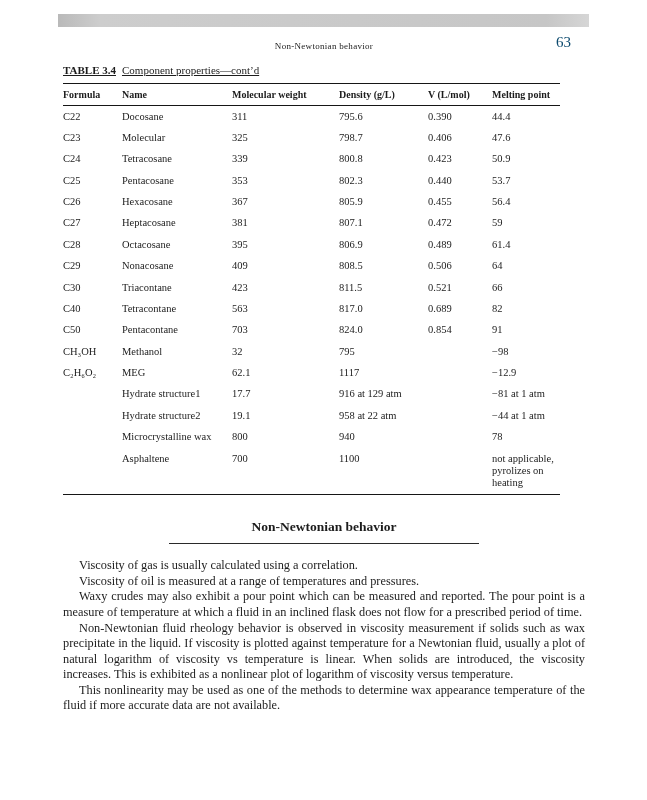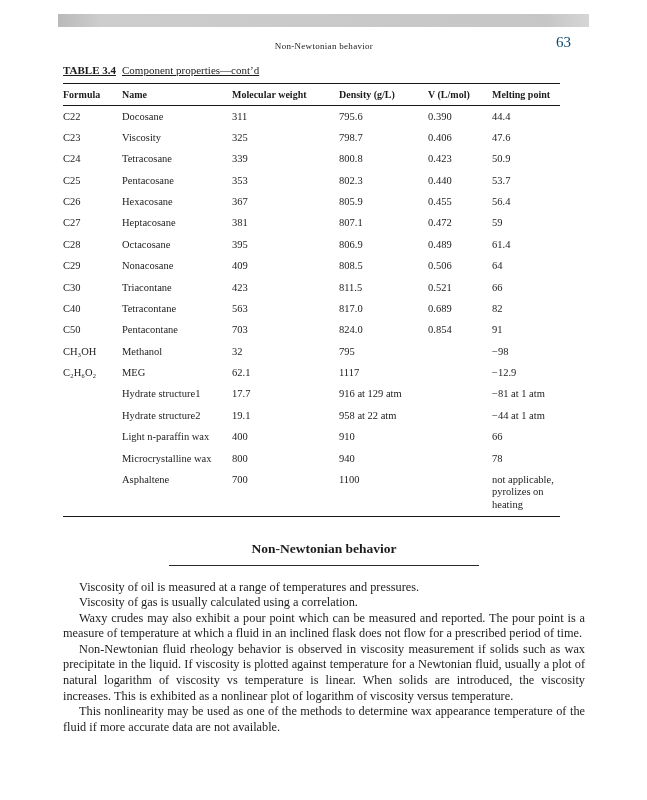--- a/index.html
+++ b/index.html
@@ -92,21 +92,21 @@
           <tr>
             <td class="col0">C22</td>
             <td class="col1">Docosane</td>
             <td class="col2">311</td>
             <td class="col3">795.6</td>
             <td class="col4">0.390</td>
             <td class="col5">44.4</td>
           </tr>
           <tr>
             <td class="col0">C23</td>
-            <td class="col1">Viscosity</td>
+            <td class="col1">Molecular</td>
             <td class="col2">325</td>
             <td class="col3">798.7</td>
             <td class="col4">0.406</td>
             <td class="col5">47.6</td>
           </tr>
           <tr>
             <td class="col0">C24</td>
             <td class="col1">Tetracosane</td>
             <td class="col2">339</td>
             <td class="col3">800.8</td>
@@ -204,28 +204,20 @@
           <tr>
             <td class="col0"></td>
             <td class="col1">Hydrate structure2</td>
             <td class="col2">19.1</td>
             <td class="col3">958 at 22 atm</td>
             <td class="col4"></td>
             <td class="col5">−44 at 1 atm</td>
           </tr>
           <tr>
             <td class="col0"></td>
-            <td class="col1">Light n-paraffin wax</td>
-            <td class="col2">400</td>
-            <td class="col3">910</td>
-            <td class="col4"></td>
-            <td class="col5">66</td>
-          </tr>
-          <tr>
-            <td class="col0"></td>
             <td class="col1">Microcrystalline wax</td>
             <td class="col2">800</td>
             <td class="col3">940</td>
             <td class="col4"></td>
             <td class="col5">78</td>
           </tr>
           <tr>
             <td class="col0"></td>
             <td class="col1">Asphaltene</td>
             <td class="col2">700</td>
@@ -234,22 +226,22 @@
             <td class="col5">not applicable, pyrolizes on heating</td>
           </tr>
         </tbody>
     </table>
 
     <div class="section">
       <div class="section-heading-wrap">
         <h2 class="section-heading">Non-Newtonian behavior</h2>
       </div>
       <div class="body-text" id="paragraphs">
+          <p>Viscosity of gas is usually calculated using a correlation.</p>
           <p>Viscosity of oil is measured at a range of temperatures and pressures.</p>
-          <p>Viscosity of gas is usually calculated using a correlation.</p>
           <p>Waxy crudes may also exhibit a pour point which can be measured and reported. The pour point is a measure of temperature at which a fluid in an inclined flask does not flow for a prescribed period of time.</p>
           <p>Non-Newtonian fluid rheology behavior is observed in viscosity measurement if solids such as wax precipitate in the liquid. If viscosity is plotted against temperature for a Newtonian fluid, usually a plot of natural logarithm of viscosity vs temperature is linear. When solids are introduced, the viscosity increases. This is exhibited as a nonlinear plot of logarithm of viscosity versus temperature.</p>
           <p>This nonlinearity may be used as one of the methods to determine wax appearance temperature of the fluid if more accurate data are not available.</p>
         </div>
     </div>
 
   </div>
 </div>
 
 </body></html>

